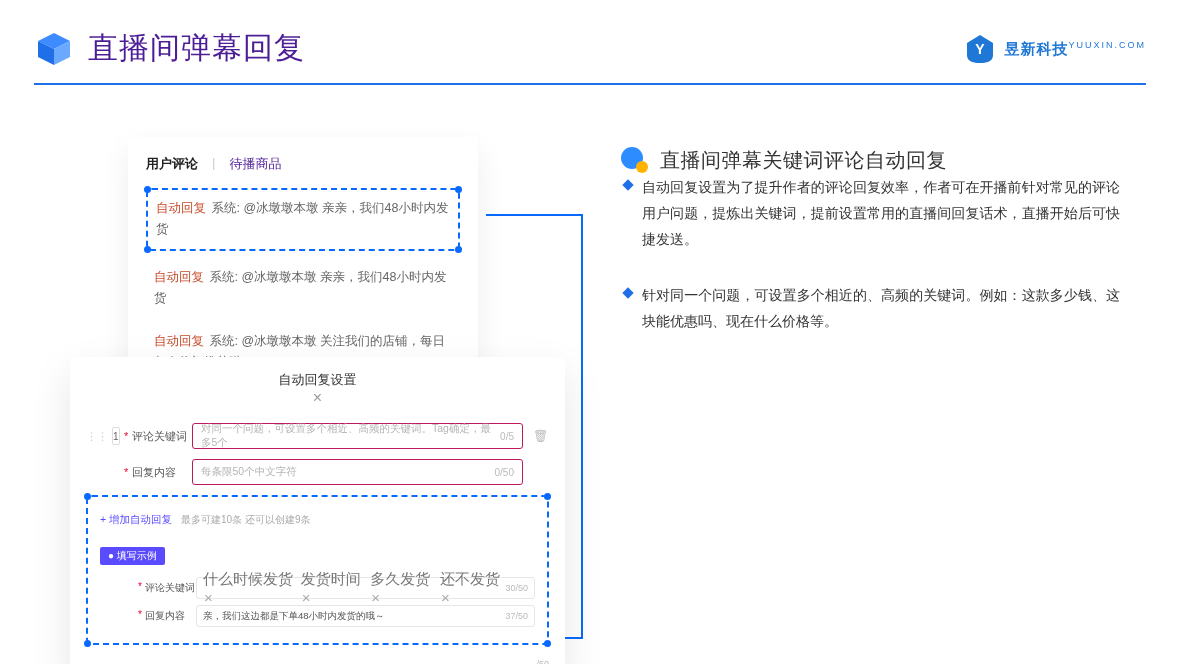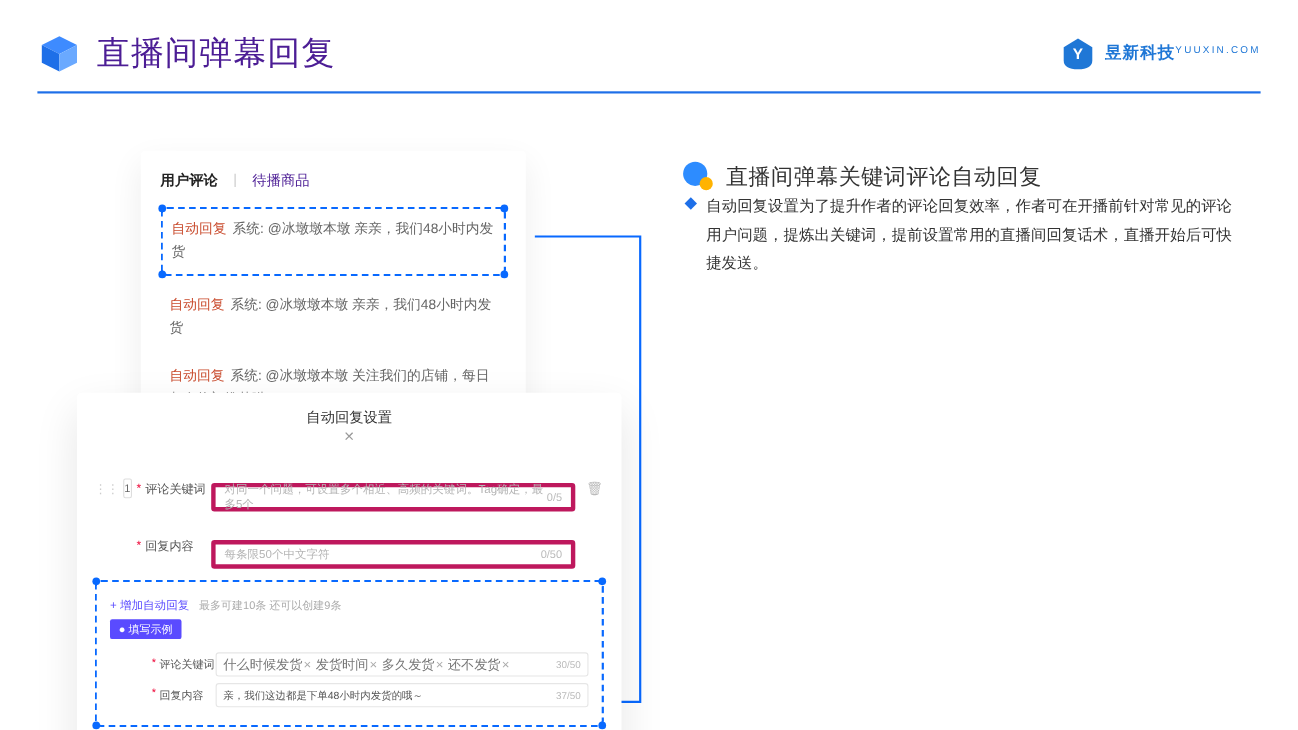--- a/index.html
+++ b/index.html
@@ -38,37 +38,37 @@
 
 
 .modal { position:absolute; top:220px; left:0; width:495px; background:#fff; box-shadow:0 16px 40px rgba(0,0,0,.10); border-radius:4px; padding:14px 16px 32px; }
 .modal-header { display:flex; justify-content:space-between; align-items:center; font-size:13px; color:#333; margin-bottom:16px;flex-direction:column; }
 .modal-close { font-size:16px; color:#999; cursor:pointer; }
 .form-row { display:flex; align-items:center; gap:10px; margin:10px 0; }
 .form-index { display:flex; align-items:center; gap:4px; font-size:11px; color:#888; width:28px; }
 .form-index-box { width:16px; height:18px; border:1px solid #ddd; border-radius:2px; display:flex; align-items:center; justify-content:center; font-size:10px; color:#666; }
 .form-label { font-size:11px; color:#555; width:58px; position:relative; padding-left:8px; white-space:nowrap; }
 .form-label::before { content:"*"; color:#e03; position:absolute; left:0; top:1px; font-size:11px; }
-.form-input { flex:1; border:4px solid #be185d; border-radius:3px; height:26px; display:flex; align-items:center; justify-content:space-between; padding:0 8px; font-size:10.5px; color:#b5b5b5; background:#fff;margin-top:16px; }
+.form-input { flex:1; border:1px solid #be185d; border-radius:3px; height:26px; display:flex; align-items:center; justify-content:space-between; padding:0 8px; font-size:10.5px; color:#b5b5b5; background:#fff; }
 .form-input .count { color:#bbb; font-size:10px; }
 .form-trash { width:16px; color:#bbb; font-size:12px; }
 
 .example-box { border:2px dashed #0869ff; border-radius:6px; padding:12px 12px 16px; margin-top:10px; position:relative; }
 .example-box .dot{position:absolute;width:7px;height:7px;background:#0869ff;border-radius:50%}
 .example-box .dot.tl{top:-4px;left:-4px}.example-box .dot.tr{top:-4px;right:-4px}.example-box .dot.bl{bottom:-4px;left:-4px}.example-box .dot.br{bottom:-4px;right:-4px}
 .add-link { font-size:10.5px; color:#5a4bff; }
 .add-link .hint { color:#aaa; margin-left:6px; font-size:10px; }
-.pill { display:inline-block; background:#5a4bff; color:#fff; font-size:10px; padding:2px 8px; border-radius:2px; margin:4px 0 6px; }
+.pill { display:inline-block; background:#5a4bff; color:#fff; font-size:10px; padding:2px 8px; border-radius:2px; margin:20px 0 6px; }
 .ex-row { display:flex; align-items:center; gap:10px; margin-top:6px; }
 .ex-label { font-size:10px; color:#555; width:48px; position:relative; padding-left:7px; white-space:nowrap; }
 .ex-label::before { content:"*"; color:#e03; position:absolute; left:0; font-size:10px; }
 .ex-input { flex:1; border:1px solid #e6e6e6; border-radius:3px; height:22px; display:flex; align-items:center; justify-content:space-between; padding:0 6px; font-size:9.5px; color:#777; background:#fff; }
 .ex-input .count{color:#bbb;font-size:9px;}
 .tag-series { display:flex; gap:4px; flex-wrap:nowrap; }
-.tag { font-size:12px; color:#777; }
+.tag { font-size:15px; color:#777; }
 .tag .x{color:#aaa; margin-left:1px;}
 .bottom-count { position:absolute; bottom:8px; right:16px; font-size:9px; color:#bbb;margin-left:18px; }
 
 
 .connector { position:absolute; top:75px; left:416px; width:100px; height:430px; pointer-events:none; }
 
 
 .right-col { flex:1; padding-top:8px; padding-right:10px; }
 .section-head { display:flex; align-items:center; gap:10px; }
 .bubble-icon svg{display:block}
@@ -200,16 +200,17 @@
       <span class="bubble-icon">
         <svg width="30" height="30" viewBox="0 0 30 30">
           <circle cx="12" cy="13" r="11" fill="#2d8cff"></circle>
           <circle cx="22" cy="22" r="6" fill="#ffb300"></circle>
         </svg>
       </span>
       <span class="section-title">直播间弹幕关键词评论自动回复</span>
     </div>
     <ul class="bullets">
       <li>自动回复设置为了提升作者的评论回复效率，作者可在开播前针对常见的评论用户问题，提炼出关键词，提前设置常用的直播间回复话术，直播开始后可快捷发送。</li>
+      <li>针对同一个问题，可设置多个相近的、高频的关键词。例如：这款多少钱、这块能优惠吗、现在什么价格等。</li>
     </ul>
   </div>
 
 </div>
 
 </body></html>

